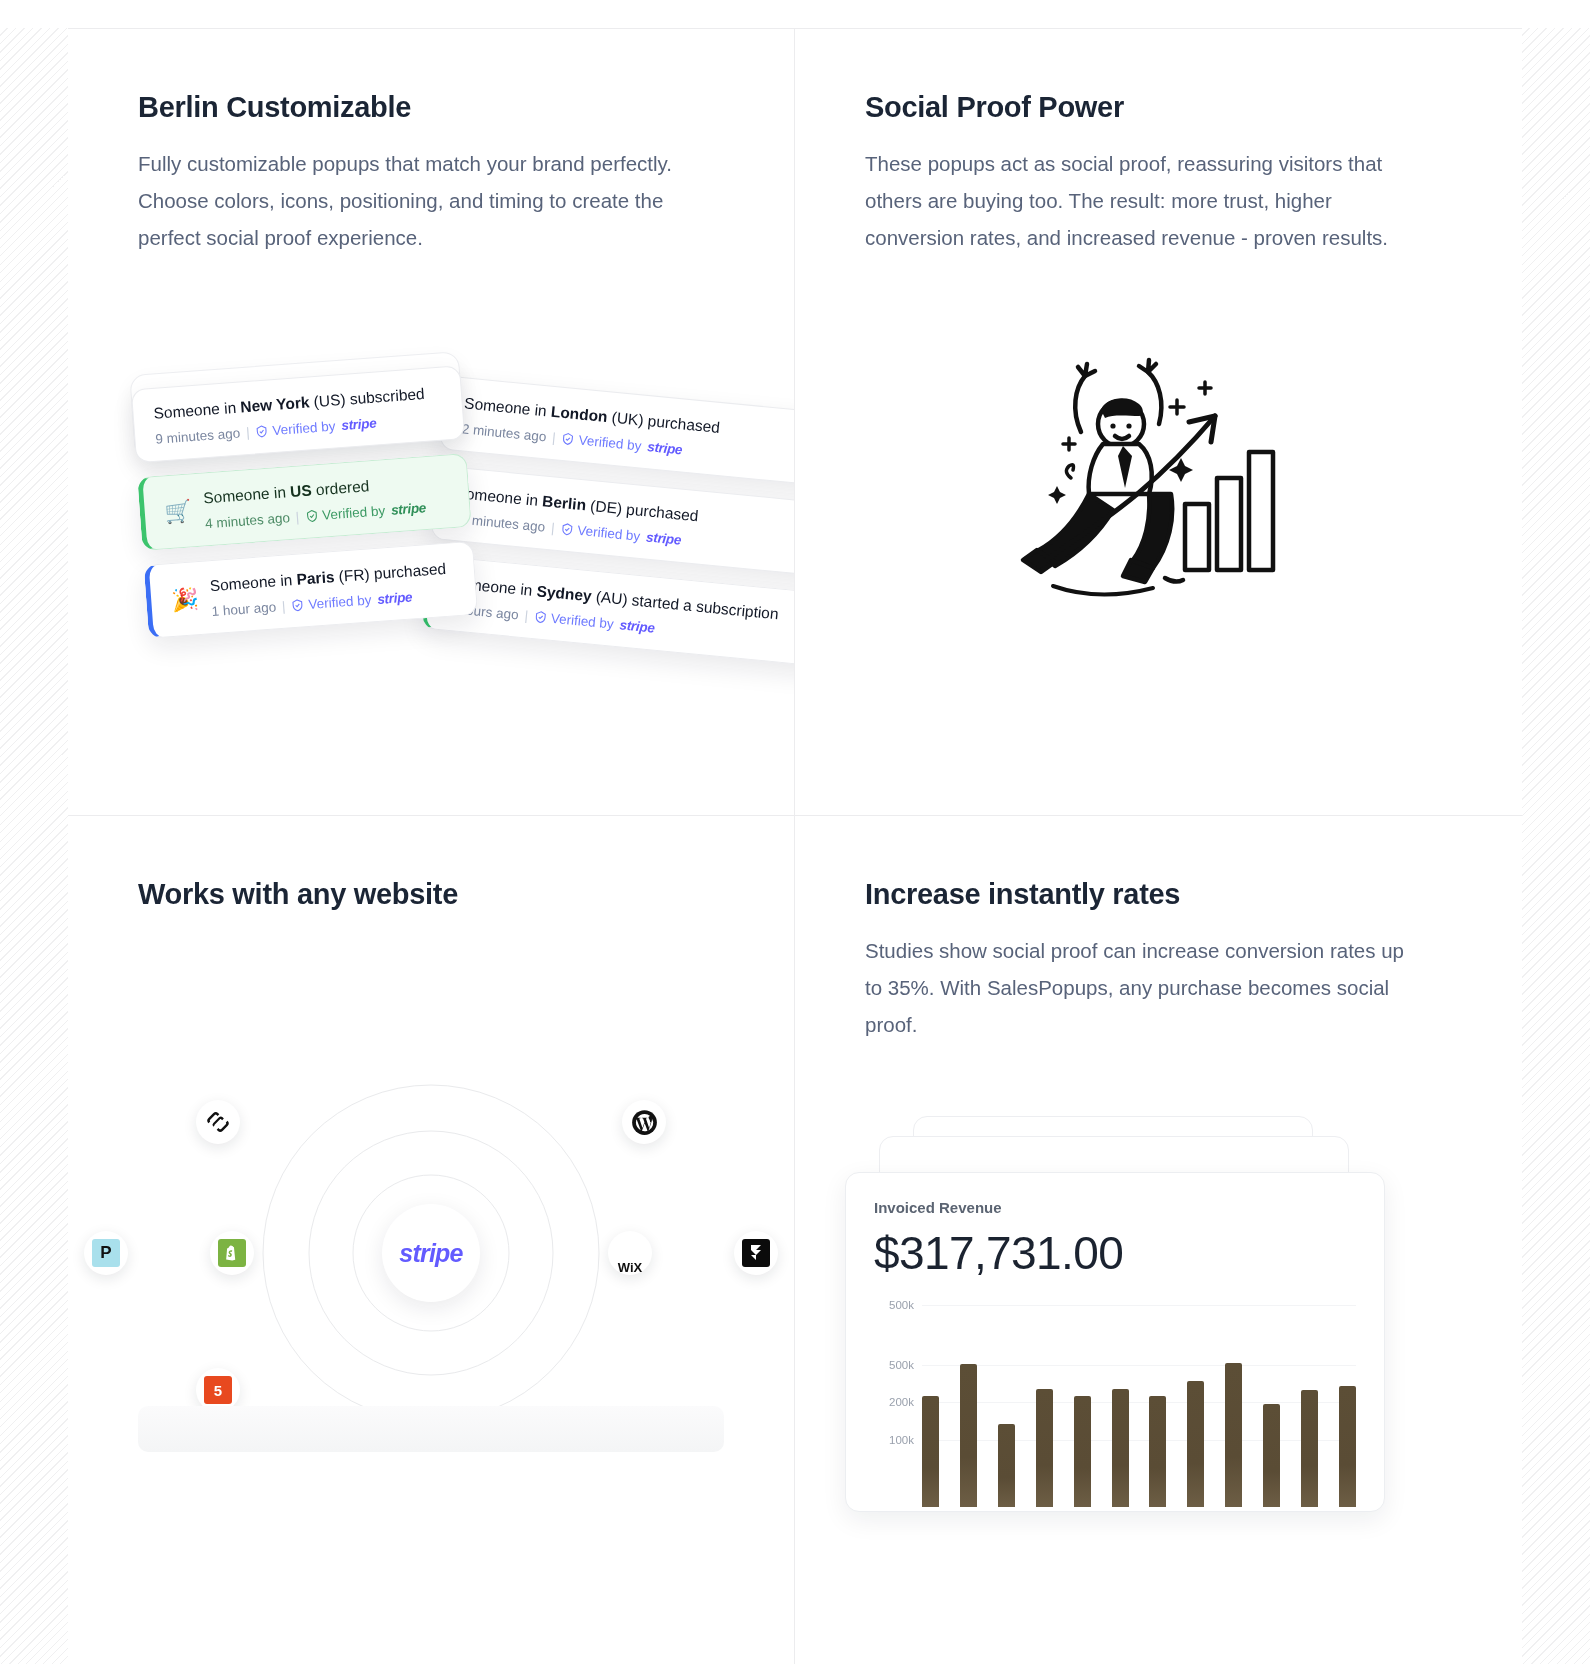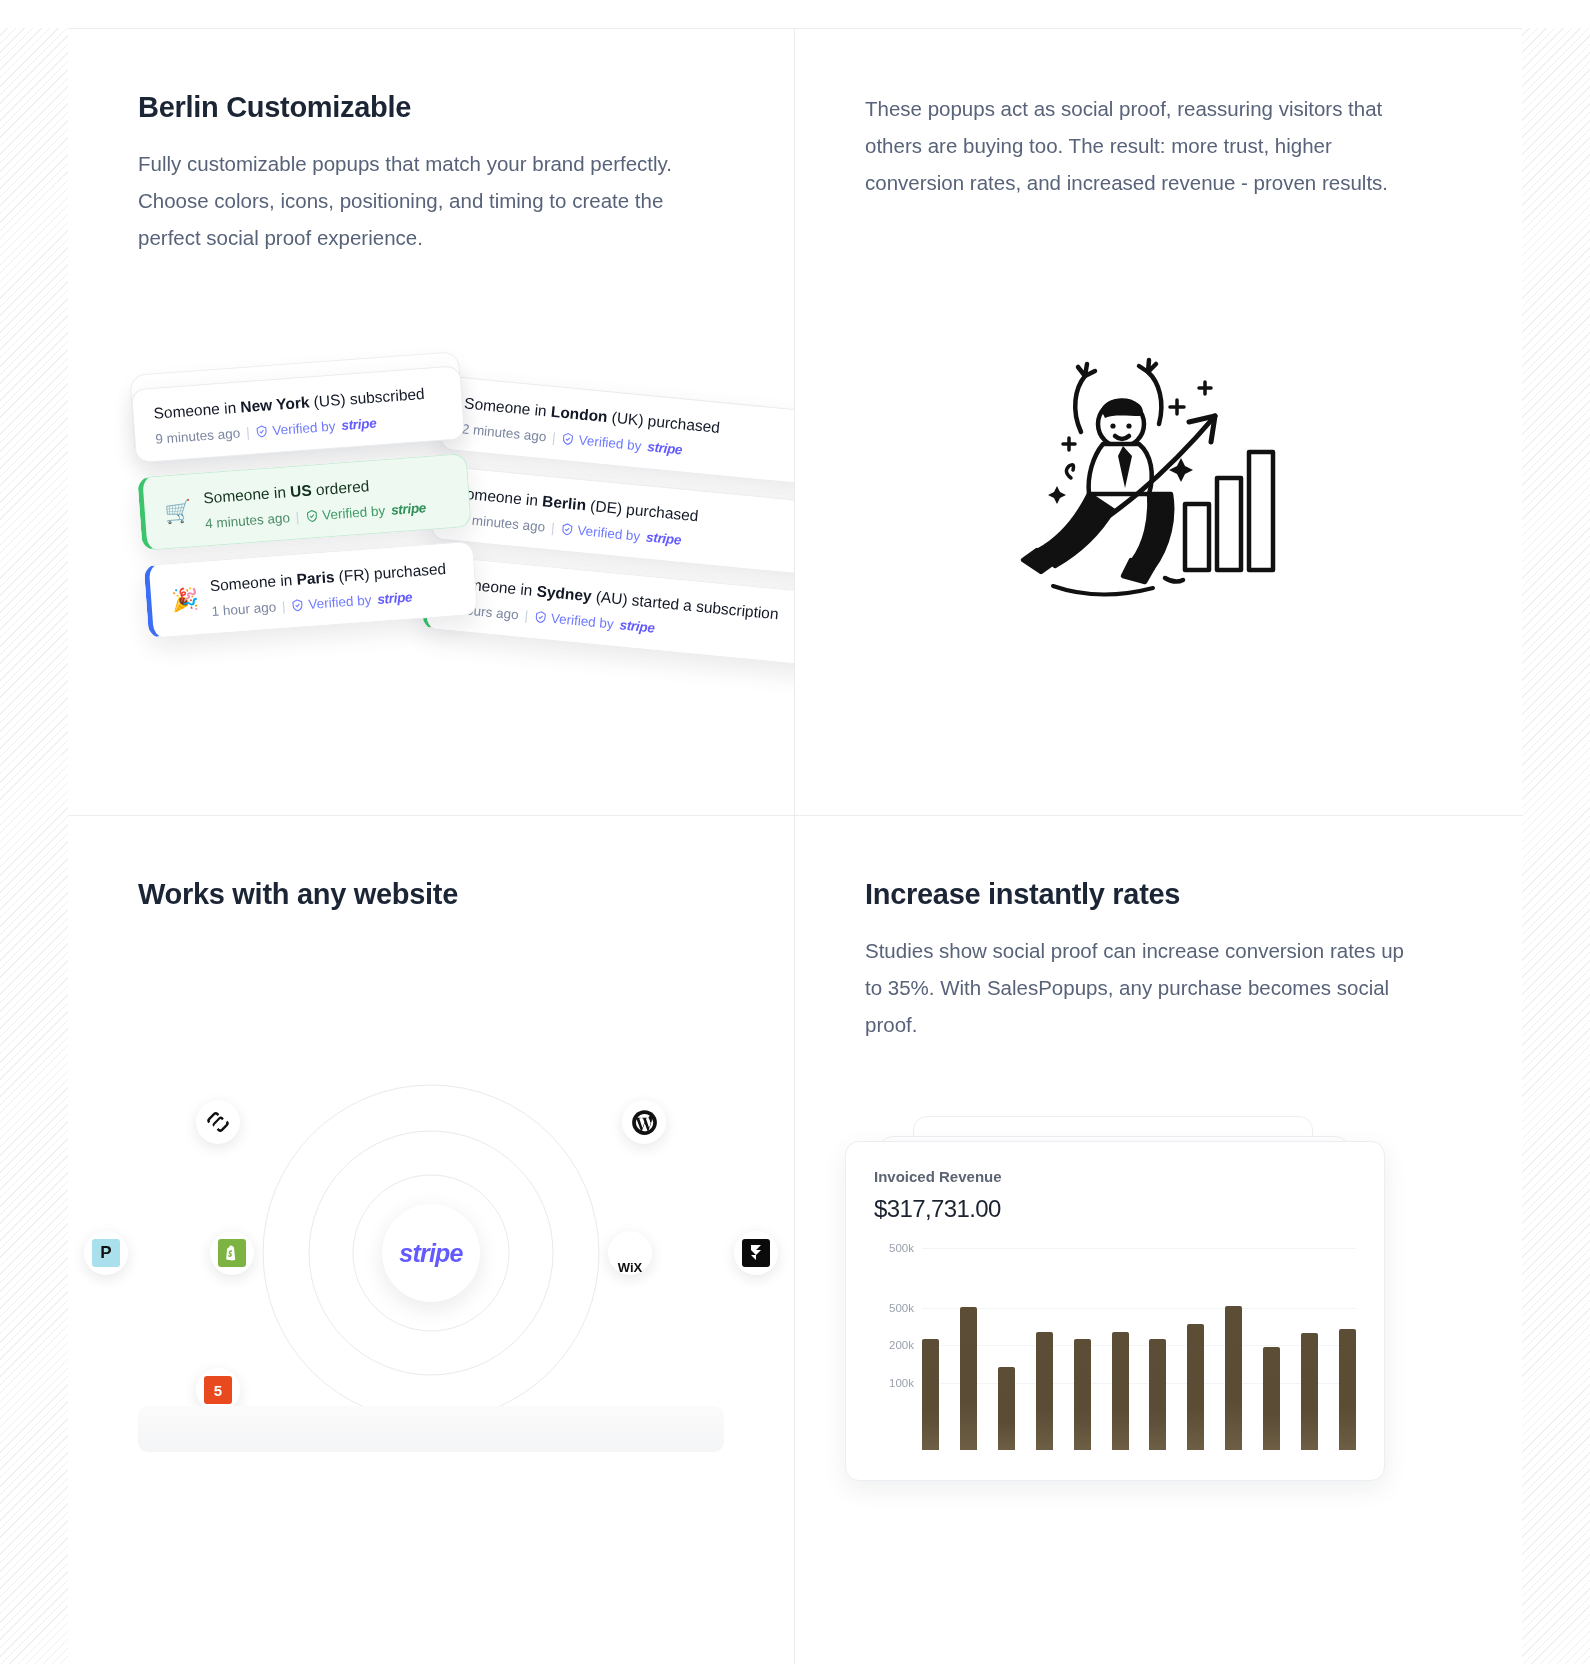--- a/index.html
+++ b/index.html
@@ -212,32 +212,32 @@
   }
   .revghost {
     position: absolute;
     background: #fff;
     border: 1px solid #edeef1;
     border-radius: 14px;
   }
   .revcard {
     position: absolute;
     left: 50px;
-    top: 25px;
+    top: 56px;
     width: 540px;
     height: 340px;
     background: #ffffff;
     border: 1px solid #eceef1;
     border-radius: 14px;
     box-shadow: 0 8px 26px rgba(20,26,40,.07);
     padding: 26px 28px 0 28px;
     overflow: hidden;
   }
   .rev-label { font-size: 15px; font-weight: 700; color: #5b6472; }
-  .rev-value { font-size: 24px; font-weight: 400; color: #1b2330; margin-top: 10px; letter-spacing: -0.6px; }
+  .rev-value { font-size: 46px; font-weight: 400; color: #1b2330; margin-top: 10px; letter-spacing: -0.6px; }
 
   .plot {
     position: relative;
     margin-top: 17px;
     height: 210px;
   }
   .yax {
     position: absolute;
     left: 0; top: 0; bottom: 0;
     width: 48px;
@@ -400,20 +400,21 @@
                 </span>
                 <span class="stripe">stripe</span>
               </span>
             </span>
           </div>
         </div>
       </div>
     </div>
 
     <div class="cell br-b">
+      <div class="cell-title">Social Proof Power</div>
       <div class="cell-body">These popups act as social proof, reassuring visitors that others are buying too. The result: more trust, higher conversion rates, and increased revenue - proven results.</div>
 
       <div class="doodle">
         <svg viewBox="0 0 300 300" width="300" height="300">
           <g stroke="#111" stroke-width="4.5" fill="none" stroke-linecap="round" stroke-linejoin="round">
 
             <path d="M72 78 C62 56 66 34 76 22"></path>
             <path d="M76 22 l-7 -9 M76 22 l10 -5 M76 22 l2 -12"></path>
             <path d="M150 70 C156 48 150 28 139 18"></path>
             <path d="M139 18 l-9 -6 M139 18 l8 -8 M139 18 l1 -12"></path>

